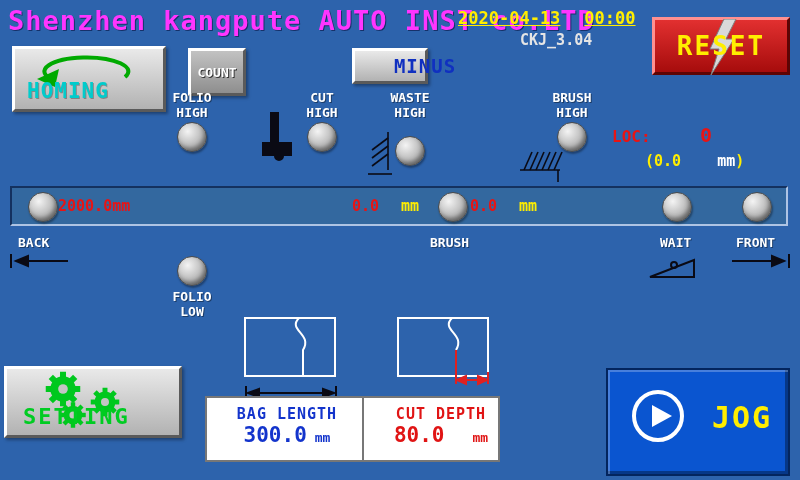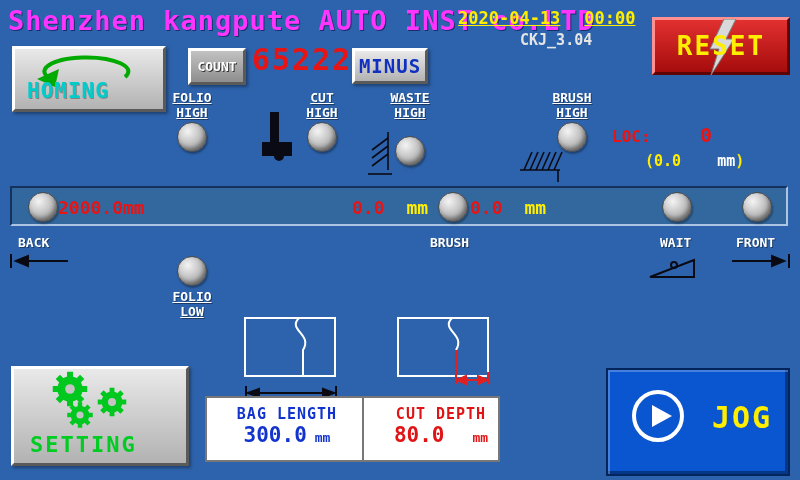--- a/index.html
+++ b/index.html
@@ -43,78 +43,77 @@
   }
   .bolt{position:absolute;left:48px;top:-1px;}
 
   .homing-btn{left:12px;top:46px;width:154px;height:66px;}
   .homing-label{
     position:absolute;left:12px;bottom:6px;font-size:21px;font-weight:bold;
     color:#00cccc;letter-spacing:1px;text-shadow:1px 1px 0 rgba(0,0,0,.3);
   }
   .homing-arrow{position:absolute;left:10px;top:2px;}
 
-  .count-btn{left:188px;top:48px;width:58px;height:37px;
+  .count-btn{left:188px;top:48px;width:58px;height:48px;
     background:linear-gradient(180deg,#c2c2c2,#8e8e8e);}
   .count-label{
     position:absolute;left:0;top:0;width:100%;height:100%;
     display:flex;align-items:center;justify-content:center;
     font-size:13px;font-weight:bold;color:#ffffff;text-shadow:1px 1px 0 #333;
   }
   .count-value{left:252px;top:42px;font-size:30px;font-weight:bold;color:#e81414;letter-spacing:2px;}
 
   .minus-btn{left:352px;top:48px;width:76px;height:36px;}
   .minus-label{
     position:absolute;left:0;top:0;width:100%;height:100%;
     display:flex;align-items:center;justify-content:center;
-    font-size:19px;font-weight:bold;color:#1030c0;letter-spacing:1px;
+    font-size:19px;font-weight:bold;color:#1030c0;letter-spacing:1px;padding-left:35px;
   }
 
   .slabel{
     position:absolute;width:64px;text-align:center;color:#fff;
     font-size:13px;font-weight:bold;line-height:15px;
     text-shadow:1px 1px 0 rgba(0,0,0,.4);
-    text-decoration:underline;
   }
   .lamp{
     position:absolute;width:30px;height:30px;border-radius:50%;
     background:radial-gradient(circle at 35% 30%,#f4f4f4,#b9b9b9 55%,#787878);
     border:1px solid #4c4c4c;
     box-shadow:inset -2px -3px 4px rgba(0,0,0,.35),1px 2px 2px rgba(0,0,0,.35);
     box-sizing:border-box;
   }
 
   .loc-label{left:612px;top:127px;font-size:16px;font-weight:bold;color:#e81414;}
   .loc-value{left:700px;top:123px;font-size:20px;font-weight:bold;color:#e81414;}
   .loc-sub{left:645px;top:152px;font-size:15px;font-weight:bold;white-space:nowrap;}
   .loc-sub .u{margin-left:36px;}
 
   .track{
     left:10px;top:186px;width:778px;height:40px;
     background:#33689f;
     border:2px solid;border-color:#14315f #aec4e4 #aec4e4 #14315f;
     box-sizing:border-box;
   }
-  .tval{position:absolute;top:197px;font-size:18px;font-weight:bold;white-space:nowrap;}
+  .tval{position:absolute;top:197px;font-size:15px;font-weight:bold;white-space:nowrap;}
   .tval .u2{margin-left:22px;}
 
   .pos-label{position:absolute;top:235px;font-size:13px;font-weight:bold;color:#fff;
     text-shadow:1px 1px 0 rgba(0,0,0,.4);}
 
   .panel{
     position:absolute;width:164px;height:66px;background:#ffffff;
     border:2px solid #777;box-sizing:border-box;text-align:center;cursor:pointer;
   }
   .panel .ptitle{font-size:15px;font-weight:bold;margin-top:7px;letter-spacing:1px;}
   .panel .pval{font-size:21px;font-weight:bold;margin-top:6px;}
   .panel .punit{font-size:13px;font-weight:bold;margin-left:8px;}
   .panel.blue .ptitle,.panel.blue .pval,.panel.blue .punit{color:#1334cc;}
   .panel.red .ptitle,.panel.red .pval,.panel.red .punit{color:#e01414;padding-left:20px;}
 
-  .setting-btn{left:11px;top:366px;width:178px;height:100px;}
+  .setting-btn{left:4px;top:366px;width:178px;height:72px;}
   .setting-label{
     position:absolute;left:16px;bottom:6px;font-size:22px;font-weight:bold;
     color:#00cc22;letter-spacing:2px;
   }
   .gears{position:absolute;left:4px;top:0px;}
 
   .jog-btn{
     left:606px;top:368px;width:184px;height:108px;cursor:pointer;
     background:#0a55d0;
     border:2px solid #03255e;box-sizing:border-box;
@@ -156,21 +155,20 @@
     <svg class="homing-arrow" width="112" height="38" viewBox="0 0 112 38">
       <path d="M100,26 A42,14 0 1 0 26,28" stroke="#00aa00" stroke-width="4" fill="none"></path>
       <polygon points="12,28 34,18 30,36" fill="#00aa00"></polygon>
     </svg>
     <span class="homing-label">HOMING</span>
   </div>
 
   <div class="btn3d count-btn">
     <span class="count-label">COUNT</span>
   </div>
-  <div class="abs count-value">65222</div>
   <div class="btn3d minus-btn">
     <span class="minus-label">MINUS</span>
   </div>
 
   <div class="slabel" style="left:160px;top:90px;">
     <div>FOLIO</div>
       <div>HIGH</div>
   </div>
   <div class="lamp" style="left:177px;top:122px;"></div>
 

